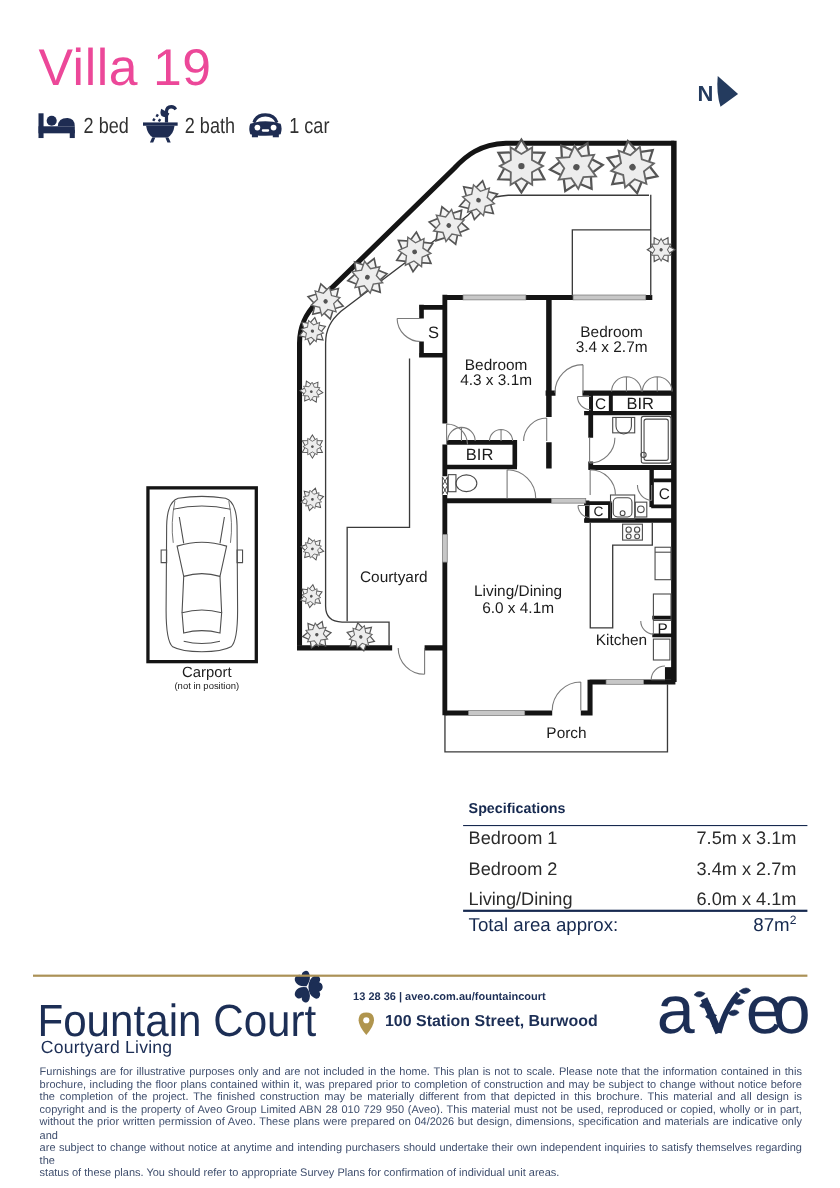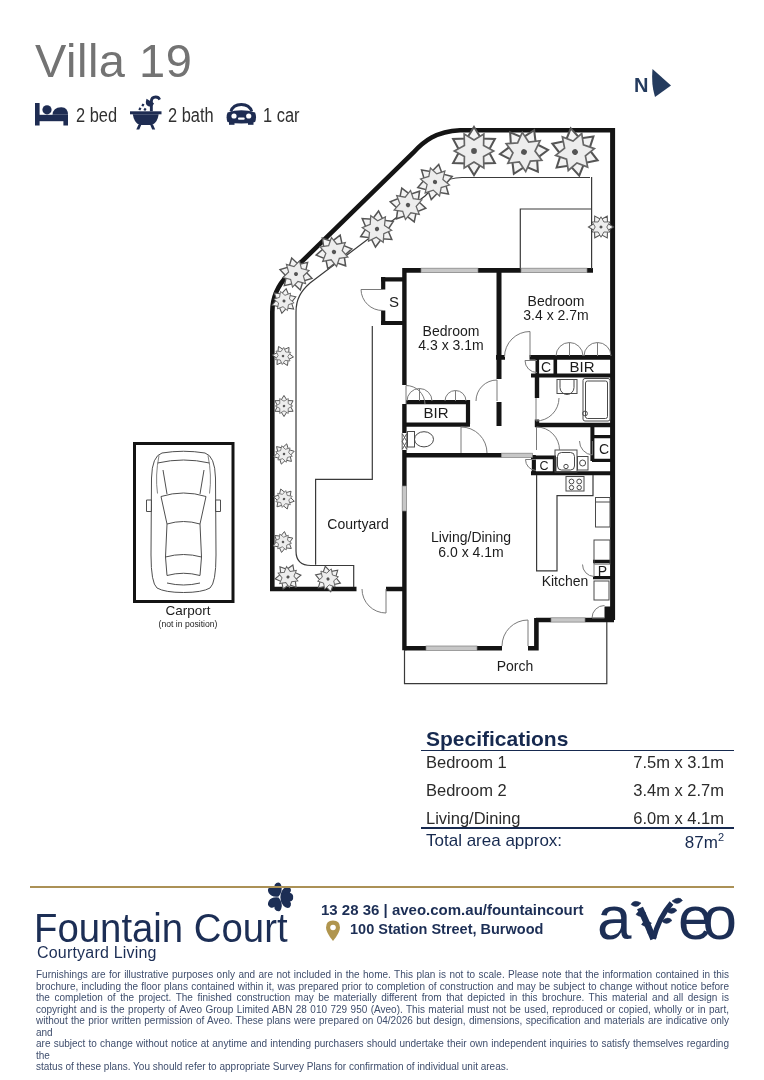--- a/index.html
+++ b/index.html
@@ -1,31 +1,31 @@
 <!DOCTYPE html>
 <html><head>
 <meta charset="utf-8">
 <style>
   html,body{margin:0;padding:0;}
   body{width:764px;height:1080px;position:relative;background:#ffffff;
        font-family:"Liberation Sans", sans-serif;overflow:hidden;}
   .abs{position:absolute;}
-  #title{left:35px;top:33px;font-size:47px;color:#737373;letter-spacing:0.5px;}
+  #title{left:35px;top:33px;font-size:47px;color:#ec4899;letter-spacing:0.5px;}
   .iclabel{font-size:20px;color:#303030;top:103.5px;transform:scaleX(0.82);transform-origin:left top;}
   #plansvg{left:0;top:0;}
   
-  #spec-title{left:426px;top:727px;font-size:21px;font-weight:bold;color:#16294f;}
+  #spec-title{left:426px;top:727px;font-size:13px;font-weight:bold;color:#16294f;}
   .rule{background:#16294f;}
   .srow{font-size:16.5px;color:#2b2b2b;}
   .srow .v{position:absolute;right:0;}
   #total{left:426px;top:831px;width:298px;font-size:17px;font-weight:normal;color:#16294f;}
   
   #fc{left:33.5px;top:905px;font-size:41px;color:#1c2e55;transform:scaleX(0.935);transform-origin:left top;}
   #rl{left:37px;top:944px;font-size:16px;color:#1c2e55;letter-spacing:0.2px;}
-  #contact1{left:321px;top:901px;font-size:15px;font-weight:bold;color:#1c2e55;}
+  #contact1{left:321px;top:901px;font-size:10px;font-weight:bold;color:#1c2e55;}
   #contact2{left:350px;top:921px;font-size:14.5px;font-weight:bold;color:#1c2e55;}
   #disc{left:36px;top:969px;width:693px;font-size:10px;line-height:11.55px;color:#3f4e6d;}
   #disc div{text-align:justify;text-align-last:justify;}
   #disc div.last{text-align-last:left;}
 </style>
 </head>
 <body>
 <div class="abs" id="title">Villa 19</div>
 <div class="abs iclabel" style="left:76px;">2 bed</div>
 <div class="abs iclabel" style="left:168px;">2 bath</div>

